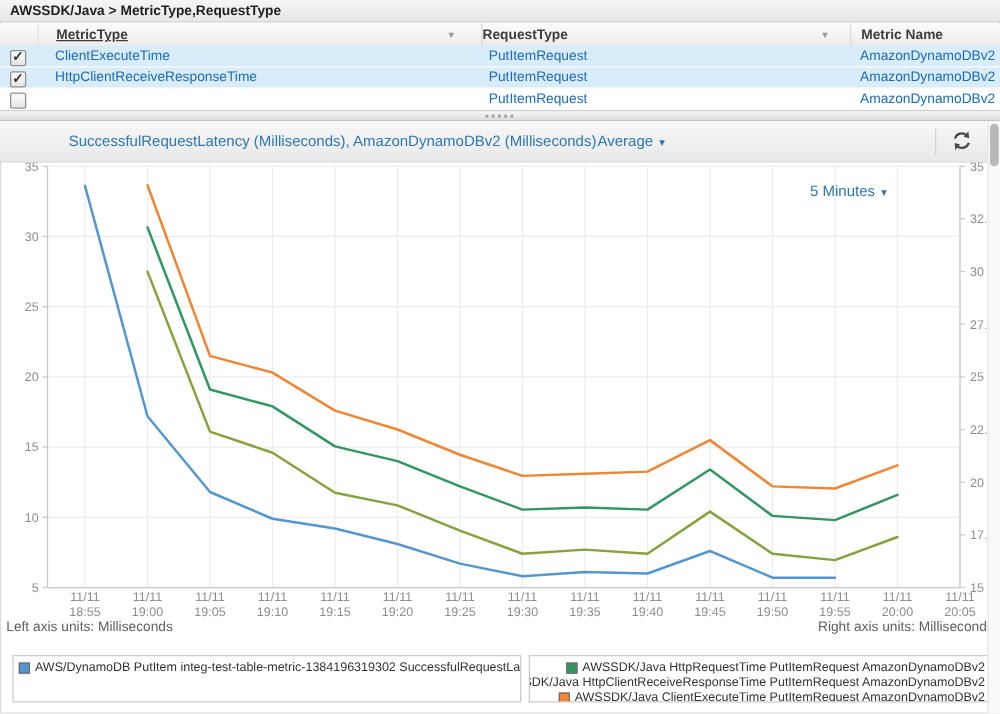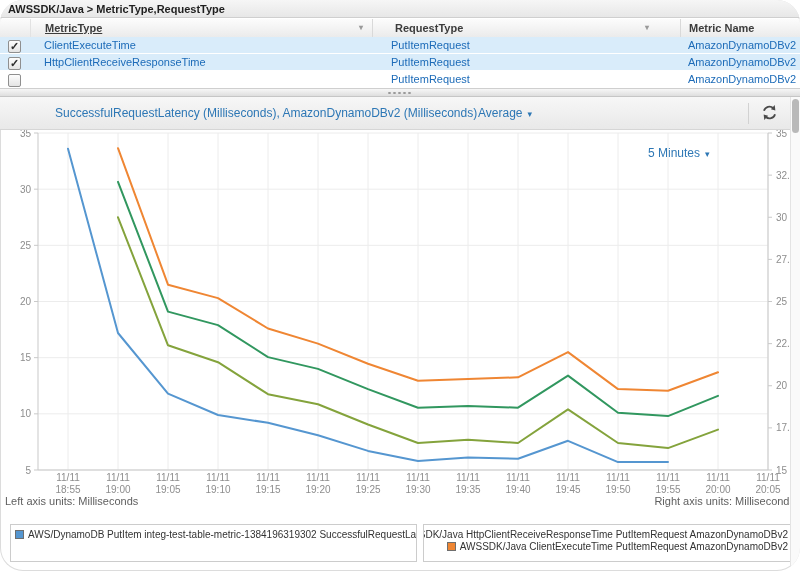--- a/index.html
+++ b/index.html
@@ -1,26 +1,26 @@
 <!DOCTYPE html>
 <html><head>
 <meta charset="utf-8">
 <style>
   html,body{margin:0;padding:0;background:#fff;}
   .screen{position:relative;width:800px;height:571px;overflow:hidden;background:#fff;
-          font-family:"Liberation Sans",sans-serif;box-shadow:inset 0 0 0 1px #dcdcdc;border-radius:23px;}
+          font-family:"Liberation Sans",sans-serif;box-shadow:inset 0 0 0 1px #dcdcdc;}
   
   .tbl-title{position:absolute;left:0;top:0;width:100%;height:18px;line-height:18px;
              background:linear-gradient(#f6f6f6,#e7e7e7);border-bottom:1px solid #cfcfcf;
              font-size:11px;font-weight:bold;color:#1f1f1f;padding-left:8px;box-sizing:border-box;}
   .thead{position:absolute;left:0;top:19px;width:100%;height:18px;
          background:linear-gradient(#fcfcfc,#ebebeb);border-bottom:1px solid #d4d4d4;}
   .hcell{position:absolute;top:0;height:18px;line-height:18px;font-size:11px;font-weight:bold;color:#3c3c3c;}
   .h1{left:30px;width:355px;padding-left:14px;box-sizing:border-box;border-left:1px solid #e2e2e2;text-decoration:underline;}
-  .h2{left:372px;width:295px;padding-left:22px;box-sizing:border-box;border-left:1px solid #d9d9d9;}
+  .h2{left:385px;width:295px;padding-left:0;box-sizing:border-box;border-left:1px solid #d9d9d9;}
   .h3{left:680px;width:124px;padding-left:8px;box-sizing:border-box;border-left:1px solid #d9d9d9;}
   .scaret{position:absolute;top:0;font-size:8px;color:#9a9a9a;}
   .h1 .scaret{right:22px;} .h2 .scaret{right:18px;}
   .trow{position:absolute;left:0;width:100%;height:17px;background:#fff;cursor:pointer;}
   .trow.selected{background:#d9ecfa;border-bottom:1px solid #fff;box-sizing:border-box;}
   .cell{position:absolute;top:0;height:17px;line-height:17px;font-size:11px;color:#1c6bb8;white-space:nowrap;}
   .c1{left:44px;} .c2{left:391px;} .c3{left:688px;}
   .cb{position:absolute;left:8px;top:3px;width:11px;height:11px;border:1px solid #8f8f8f;border-radius:2px;
       background:linear-gradient(#fdfdfd,#e4e4e4);font-size:11px;line-height:10px;text-align:center;
       color:#2e2e2e;font-weight:bold;}
@@ -215,20 +215,24 @@
     </svg>
 
   <div class="legend-box legend-left" id="legend-left-box">
       <div class="lrow">
         <span class="swatch" style="background: rgb(85, 150, 208);"></span>
         <span>AWS/DynamoDB PutItem integ-test-table-metric-1384196319302 SuccessfulRequestLatency</span>
       </div>
     </div>
   <div class="legend-box legend-right" id="legend-right-box">
       <div class="lrow r">
+        <span class="swatch" style="background: rgb(49, 151, 95);"></span>
+        <span>AWSSDK/Java HttpRequestTime PutItemRequest AmazonDynamoDBv2</span>
+      </div>
+      <div class="lrow r">
         <span>AWSSDK/Java HttpClientReceiveResponseTime PutItemRequest AmazonDynamoDBv2</span>
       </div>
       <div class="lrow r">
         <span class="swatch" style="background: rgb(239, 134, 51);"></span>
         <span>AWSSDK/Java ClientExecuteTime PutItemRequest AmazonDynamoDBv2</span>
       </div>
     </div>
 
   <div class="scroll-track"></div>
   <div class="scroll-thumb"></div>

